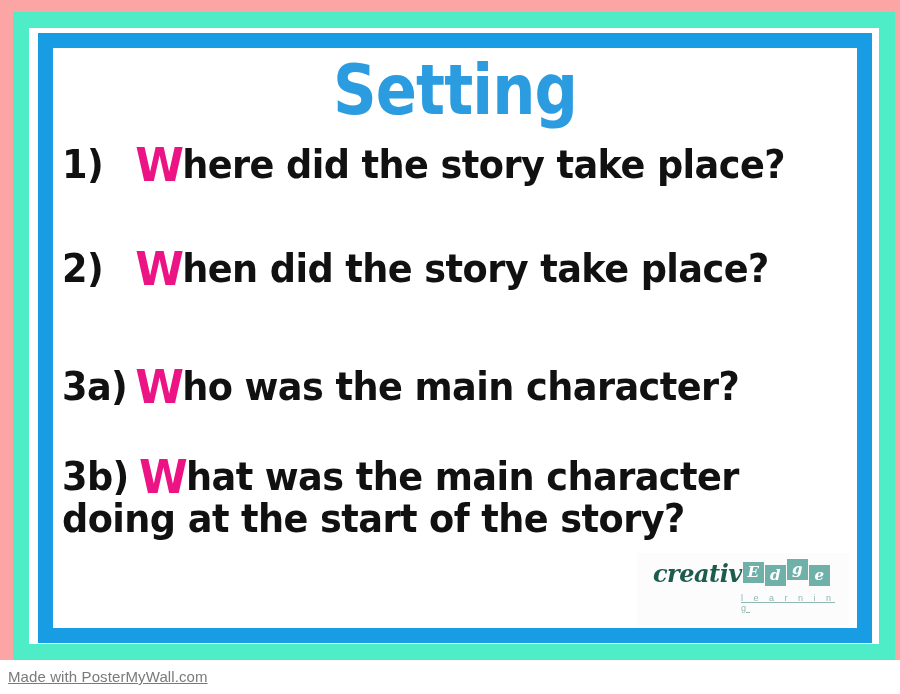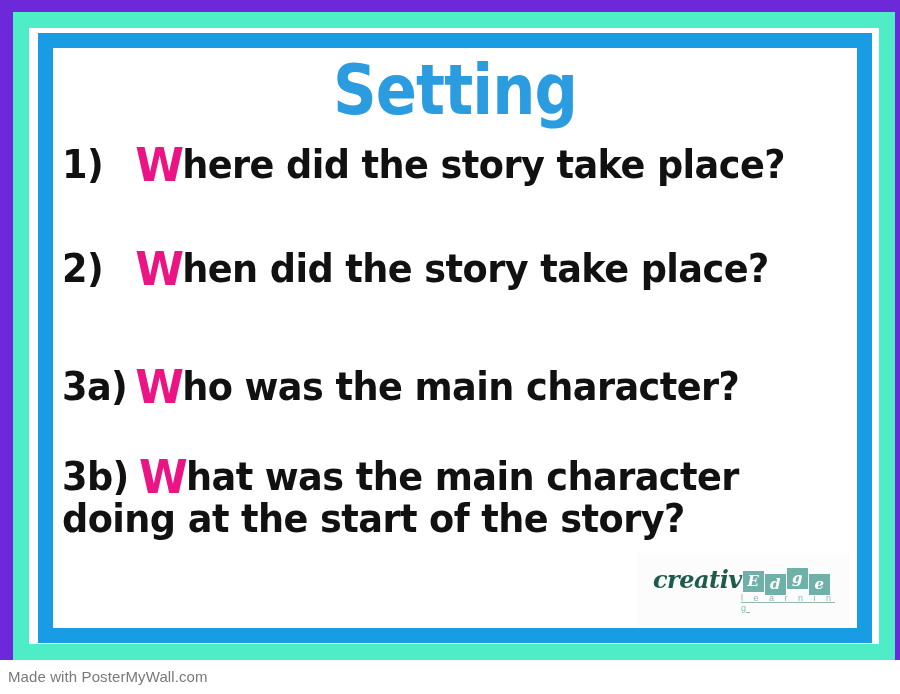--- a/index.html
+++ b/index.html
@@ -16,21 +16,21 @@
     position: relative;
   }
 
   
   #poster-root {
     position: absolute;
     left: 0;
     top: 0;
     width: 900px;
     height: 660px;
-    background: #6d28d9;
+    background: #fca5a5;
   }
 
   
   .mint-frame {
     position: absolute;
     left: 13px;
     top: 12px;
     width: 882px;     
     height: 648px;    
     box-sizing: border-box;
@@ -136,21 +136,21 @@
     left: 600px;
     top: 512px;
     width: 190px;
     height: 58px;
   }
   .logo-main {
     position: absolute;
     left: 0;
     top: 2px;
     display: flex;
-    align-items: flex-end;
+    align-items: flex-start;
     height: 30px;
   }
   .logo-word {
     font-family: "DejaVu Serif", serif;
     font-style: italic;
     font-weight: 700;
     font-size: 24px;
     color: #1d5c4d;
     letter-spacing: -0.5px;
     line-height: 1;
@@ -186,20 +186,21 @@
 
   
   .footer-credit {
     position: absolute;
     left: 8px;
     top: 668px;
     font-family: "Liberation Sans", sans-serif;
     font-size: 15px;
     color: #7a7a7a;
     letter-spacing: 0.1px;
+    text-decoration: underline;
   }
 </style>
 </head>
 <body>
 
 <div id="poster-root">
 
   <div class="mint-frame"></div>
   <div class="blue-frame"></div>
 

